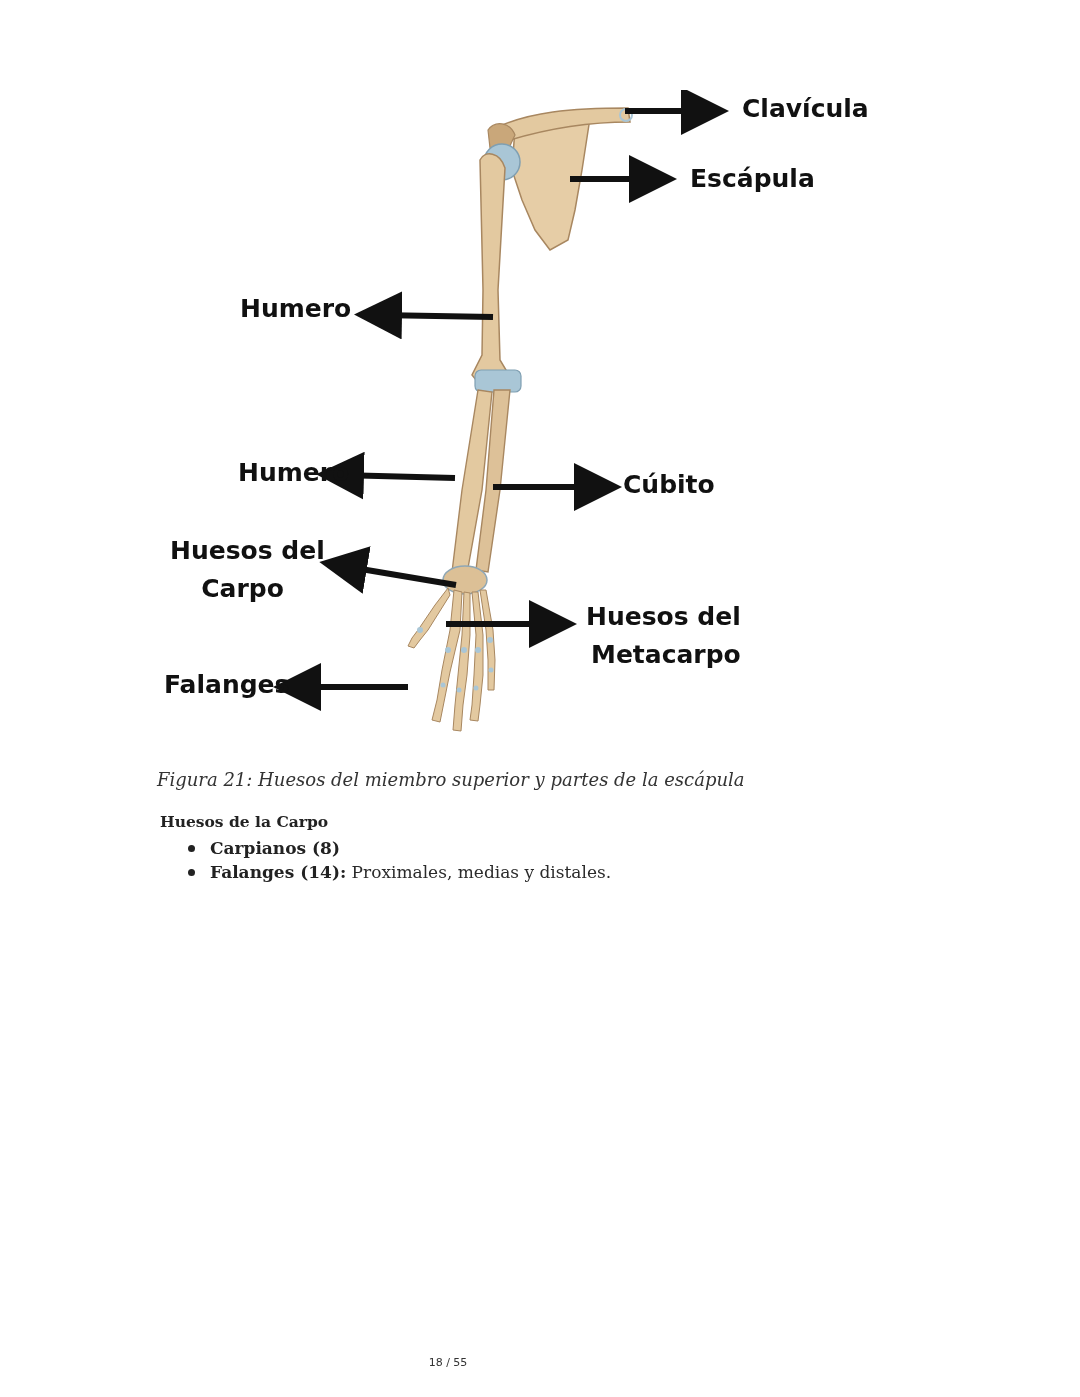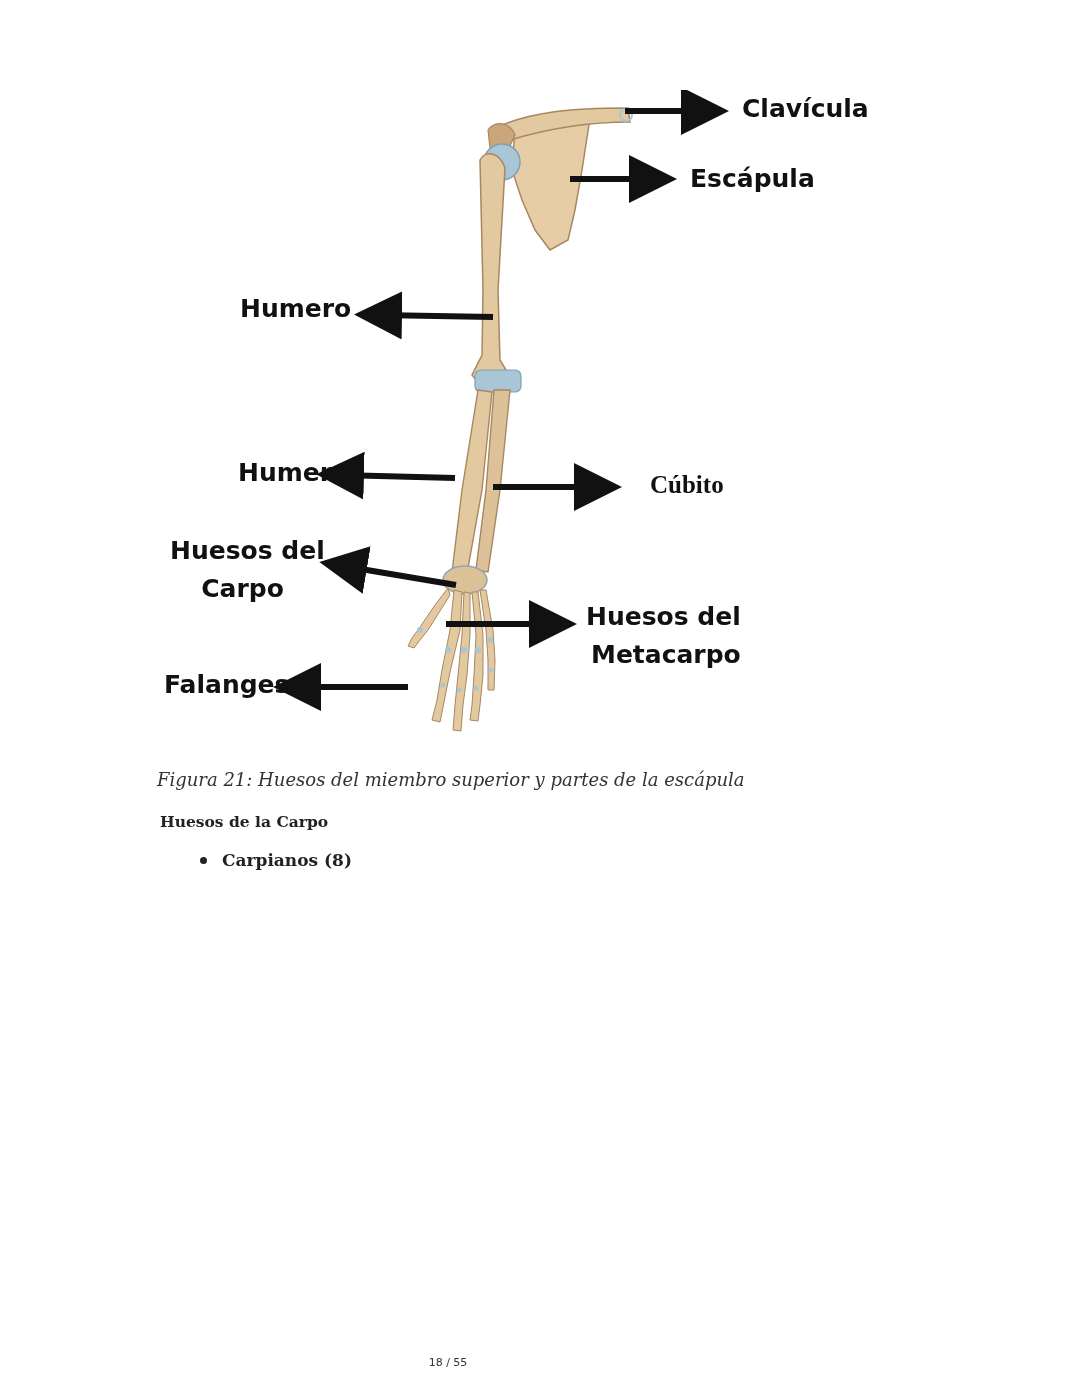--- a/index.html
+++ b/index.html
@@ -3,21 +3,21 @@
 <meta charset="utf-8">
 <style>
   html, body { margin: 0; padding: 0; background: #ffffff; }
   body { width: 1080px; height: 1397px; position: relative; overflow: hidden; font-family: "DejaVu Serif", serif; color: #222; }
   .figure { position: absolute; left: 150px; top: 90px; width: 730px; height: 650px; }
   .figure svg { position: absolute; left: 0; top: 0; }
   .label { position: absolute; font-family: "DejaVu Sans", sans-serif; font-weight: bold; font-size: 25px; color: #111; line-height: 38px; white-space: nowrap; text-align: right; }
   .label.center { text-align: center; }
   .caption { position: absolute; left: 157px; top: 769px; font-family: "DejaVu Serif", serif; font-style: italic; font-size: 18px; color: #333; white-space: nowrap; }
   .section-title { position: absolute; left: 160px; top: 812px; font-family: "DejaVu Serif", serif; font-weight: bold; font-size: 15.5px; color: #222; white-space: nowrap; }
-  .bullets { position: absolute; left: 188px; top: 836px; margin: 12px; padding: 0; list-style: none; }
+  .bullets { position: absolute; left: 188px; top: 836px; margin: 0; padding: 0; list-style: none; }
   .bullets li { position: relative; font-family: "DejaVu Serif", serif; font-size: 17px; line-height: 24px; color: #2b2b2b; padding-left: 22px; white-space: nowrap; }
   .bullets li .dot { position: absolute; left: 0; top: 9px; width: 7px; height: 7px; border-radius: 50%; background: #222; }
   .bullets li b { color: #222; }
   .page-number { position: absolute; left: 0; width: 896px; top: 1356px; text-align: center; font-family: "DejaVu Sans", sans-serif; font-size: 11px; color: #333; }
 </style>
 </head>
 <body>
 
 <div class="figure">
   <svg width="730" height="650" viewBox="0 0 730 650">
@@ -74,36 +74,40 @@
       <line x1="306" y1="495" x2="193" y2="476" marker-end="url(#ah)"></line>
       <line x1="296" y1="534" x2="403" y2="534" marker-end="url(#ah)"></line>
       <line x1="258" y1="597" x2="147" y2="597" marker-end="url(#ah)"></line>
     </g>
   </svg>
 
   <div class="label" style="left:592px; top:0px;">Clavícula</div>
   <div class="label" style="left:540px; top:70px;">Escápula</div>
   <div class="label" style="left:90px; top:200px;">Humero</div>
   <div class="label" style="left:88px; top:364px;">Humero</div>
-  <div class="label" style="left:500px; top:376px;font-family:Liberation Serif, serif;">Cúbito</div>
+  <div class="label" style="left:473px; top:376px;">Cúbito</div>
   <div class="label center" style="left:20px; top:442px; width:145px;">
     <div>Huesos del</div>
     <div>Carpo</div>
   </div>
   <div class="label" style="left:436px; top:508px;">
     <div>Huesos del</div>
     <div>Metacarpo</div>
   </div>
   <div class="label" style="left:14px; top:576px;">Falanges</div>
 </div>
 
 <div class="caption">Figura 21: Huesos del miembro superior y partes de la escápula</div>
 
 <div class="section-title">Huesos de la Carpo</div>
 
 <ul class="bullets">
   <li>
     <span class="dot"></span>
     <b>Carpianos (8)</b><span></span>
   </li>
+  <li>
+    <span class="dot"></span>
+    <b>Falanges (14):</b><span> Proximales, medias y distales.</span>
+  </li>
 </ul>
 
 <div class="page-number">18 / 55</div>
 
 </body></html>

